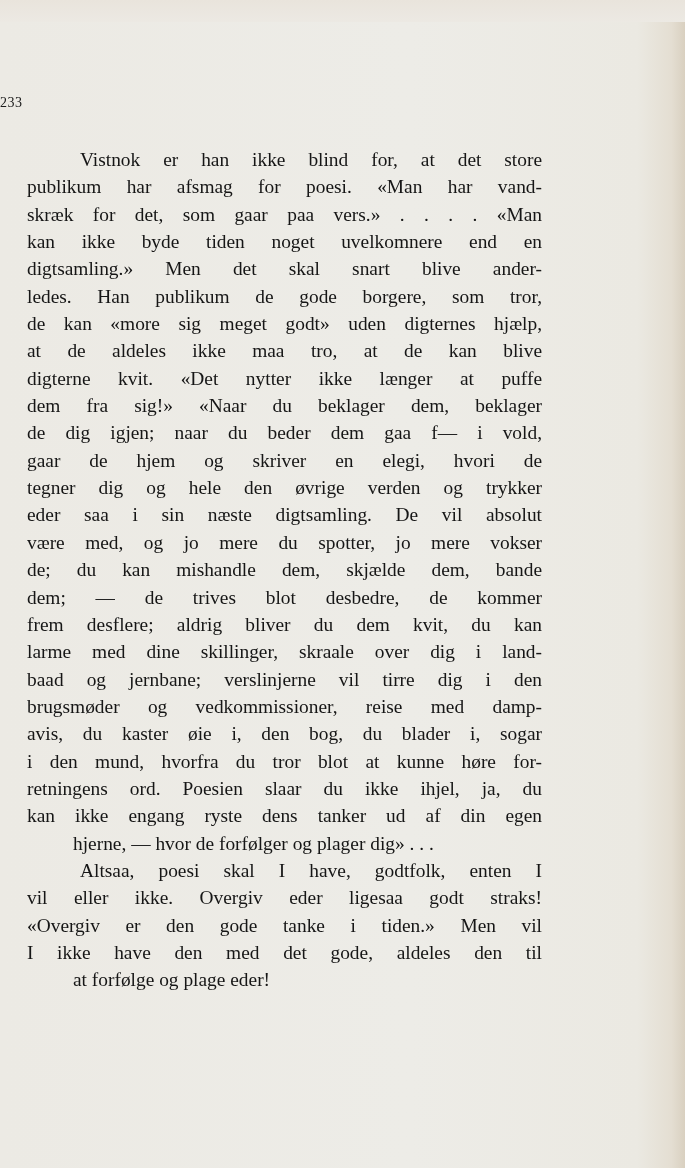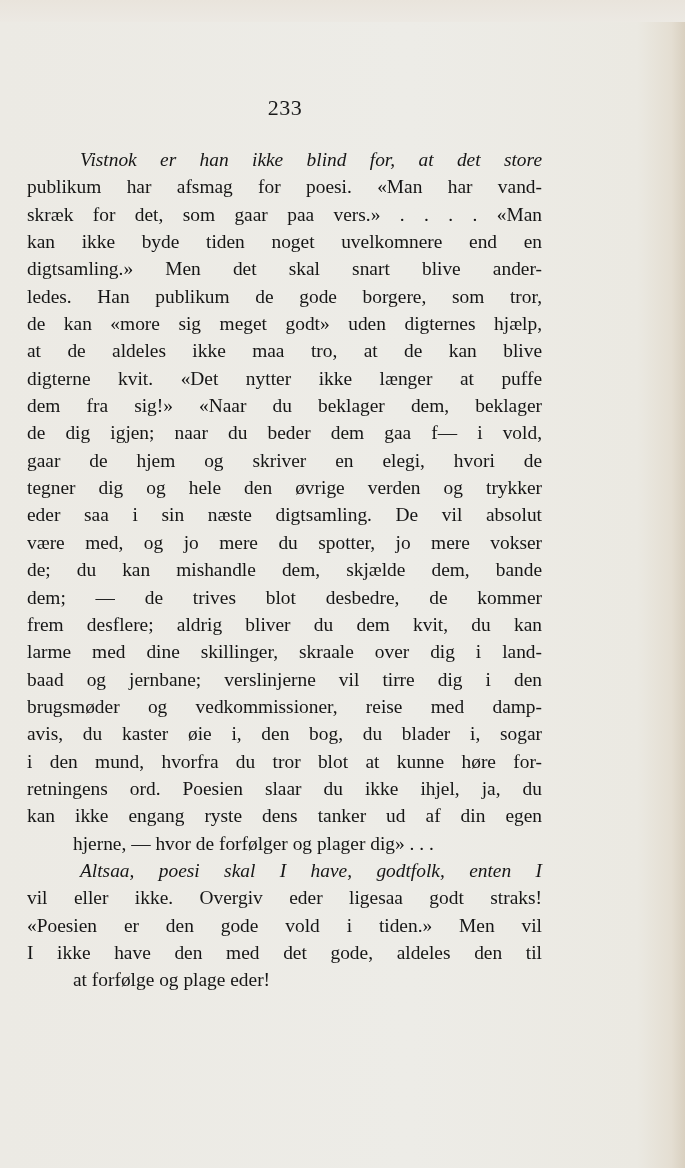--- a/index.html
+++ b/index.html
@@ -25,23 +25,23 @@
       left: 0; top: 0;
       width: 685px;
       height: 22px;
       background: linear-gradient(to bottom, #e9e4dc, #ece9e3);
     }
     .page-number {
       position: absolute;
       top: 95px;
       left: 0;
       width: 570px;
-      text-align: center;
+      text-align: left;
       font-family: "Liberation Serif", serif;
-      font-size: 22px;
+      font-size: 14px;
       color: #1a1a1a;
       letter-spacing: 0.5px;
     }
     .body-text {
       position: absolute;
       top: 146px;
       left: 27px;
       width: 515px;
       font-family: "Liberation Serif", serif;
       font-size: 19.4px;
@@ -50,21 +50,20 @@
     }
     .line {
       display: block;
       white-space: nowrap;
       text-align: justify;
       text-align-last: justify;
       height: 27.35px;
     }
     .line.indent {
       padding-left: 53px;
-      font-style: italic;
     }
     .line.last {
       text-align-last: left;
       margin-left: 46px;
     }
   </style>
 </head>
 <body>
 
 <div class="page">
@@ -94,17 +93,17 @@
     <span class="line">larme med dine skillinger, skraale over dig i land-</span>
     <span class="line">baad og jernbane; verslinjerne vil tirre dig i den</span>
     <span class="line">brugsmøder og vedkommissioner, reise med damp-</span>
     <span class="line">avis, du kaster øie i, den bog, du blader i, sogar</span>
     <span class="line">i den mund, hvorfra du tror blot at kunne høre for-</span>
     <span class="line">retningens ord.  Poesien slaar du ikke ihjel, ja, du</span>
     <span class="line">kan ikke engang ryste dens tanker ud af din egen</span>
     <span class="line last">hjerne, — hvor de forfølger og plager dig» . . .</span>
     <span class="line indent">Altsaa, poesi skal I have, godtfolk, enten I</span>
     <span class="line">vil eller ikke.  Overgiv eder ligesaa godt straks!</span>
-    <span class="line">«Poesien er den gode vold i tiden.»  Men vil</span>
+    <span class="line">«Overgiv er den gode tanke i tiden.»  Men vil</span>
     <span class="line">I ikke have den med det gode, aldeles den til</span>
     <span class="line last">at forfølge og plage eder!</span>
   </div>
 </div>
 
 </body></html>

